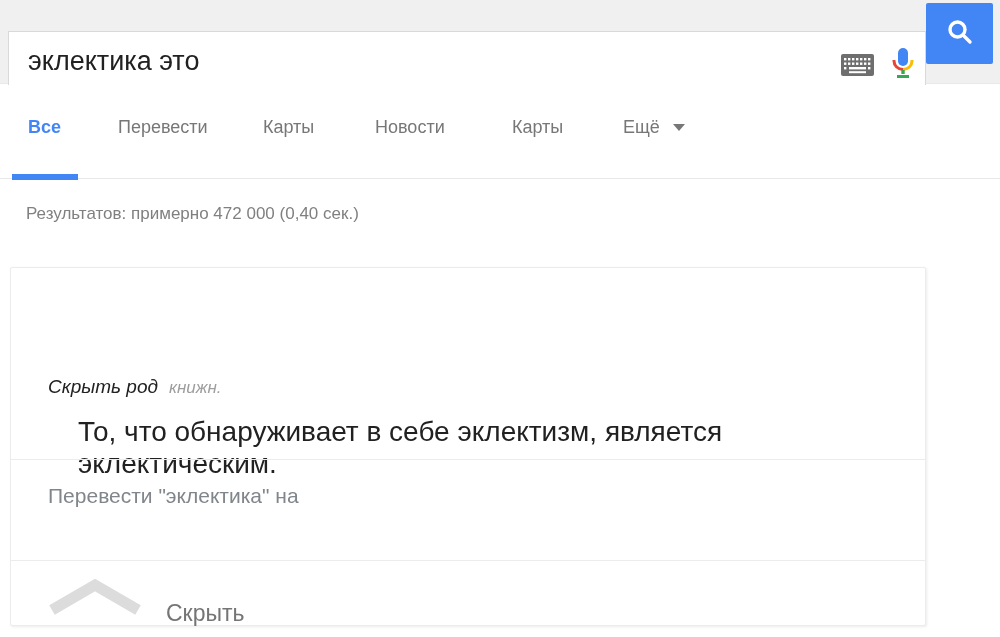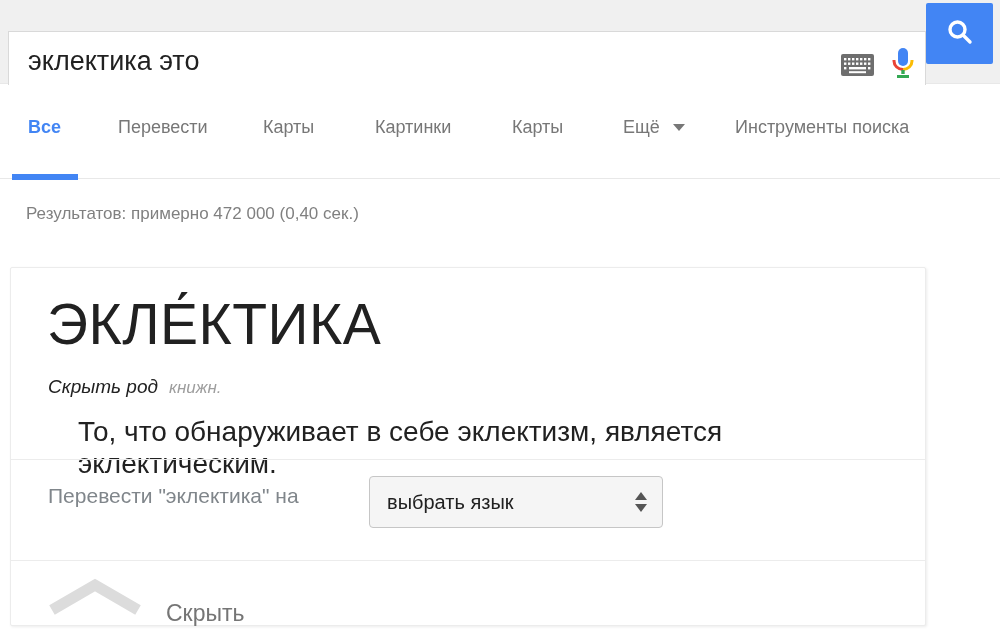--- a/index.html
+++ b/index.html
@@ -117,52 +117,43 @@
         <line x1="17" y1="17" x2="24" y2="24" stroke="#ffffff" stroke-width="3.4" stroke-linecap="round"></line>
       </svg>
     </span>
   </button>
 </div>
 
 <div class="tabs">
   <span class="tab tab-all">Все</span>
   <span class="tab tab-images">Перевести</span>
   <span class="tab tab-video">Карты</span>
-  <span class="tab tab-news">Картинки</span>
+  <span class="tab tab-news">Новости</span>
   <span class="tab tab-maps">Карты</span>
   <span class="tab tab-more">
     <span>Ещё</span>
     <span class="caret-down"></span>
   </span>
-  <span class="tab tab-tools">Инструменты поиска</span>
   <div class="tab-underline"></div>
 </div>
 
 <div class="stats">Результатов: примерно 472 000 (0,40 сек.)</div>
 
 <div class="card">
-  <div class="card-title">ЭКЛЕ́КТИКА</div>
 
   <div class="gender-line">
     <span>Скрыть род</span><span class="register">книжн.</span>
   </div>
 
   <div class="definition">То, что обнаруживает в себе эклектизм, является эклектическим.</div>
 
   <div class="divider divider-1"></div>
 
   <div class="translate-label">Перевести "эклектика" на</div>
 
-  <div class="lang-select">
-    <span class="lang-select-value">выбрать язык</span>
-    <span class="spinner">
-      <span class="spin-up"></span>
-      <span class="spin-down"></span>
-    </span>
-  </div>
 
   <div class="divider divider-2"></div>
 
   <div class="hide-row">
     <span class="chevron-up">
       <svg width="104" height="40" viewBox="0 0 104 40">
         <polyline points="9,33 52,8 95,33" fill="none" stroke="#dcdcdc" stroke-width="11" stroke-linejoin="miter" stroke-linecap="butt"></polyline>
       </svg>
     </span>
     <span class="hide-label">Скрыть</span>

